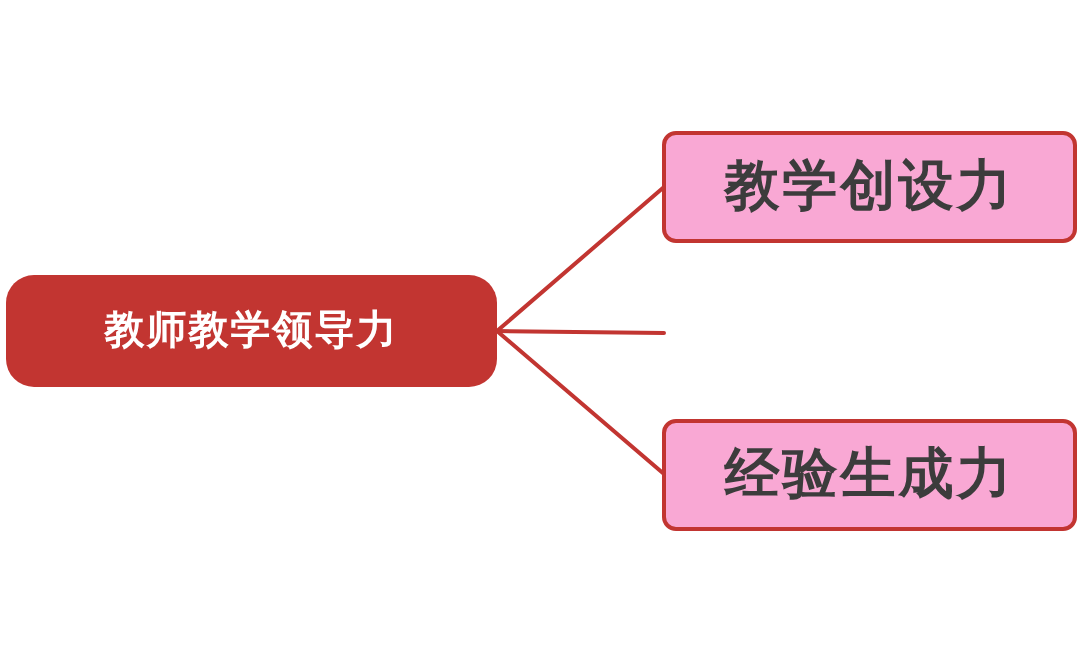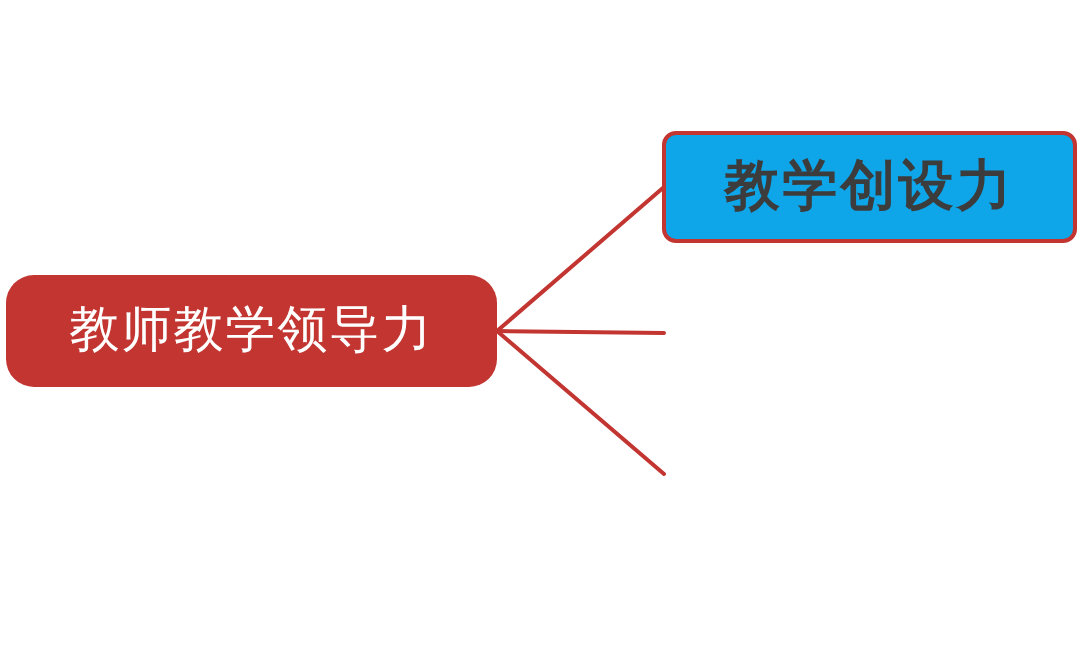--- a/index.html
+++ b/index.html
@@ -32,30 +32,30 @@
     z-index: 2;
   }
   .root-node {
     left: 6px;
     top: 275px;
     width: 491px;
     height: 112px;
     background: #C23531;
     border-radius: 28px;
     color: #ffffff;
-    font-size: 50px;
-    font-weight: 400;
+    font-size: 40px;
+    font-weight: 700;
     letter-spacing: 2px;
     white-space: nowrap;
   }
   .child-node {
     left: 662px;
     width: 415px;
     height: 112px;
-    background: #0ea5e9;
+    background: #f9a8d4;
     border: 4px solid #C23531;
     border-radius: 14px;
     color: #3C3C3C;
     font-size: 55px;
     font-weight: 700;
     letter-spacing: 3px;
     white-space: nowrap;
   }
   .child-1 { top: 131px; }
   .child-2 { top: 277px; }
@@ -79,14 +79,17 @@
 
   <div class="node root-node">
     <span class="node-label">教师教学领导力</span>
   </div>
 
   <div class="node child-node child-1">
     <span class="node-label">教学创设力</span>
   </div>
 
 
+  <div class="node child-node child-3">
+    <span class="node-label">经验生成力</span>
+  </div>
 
 </div>
 
 </body></html>

